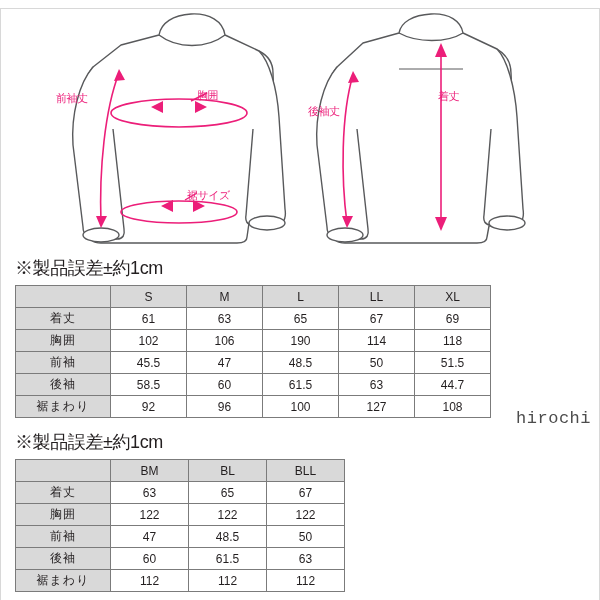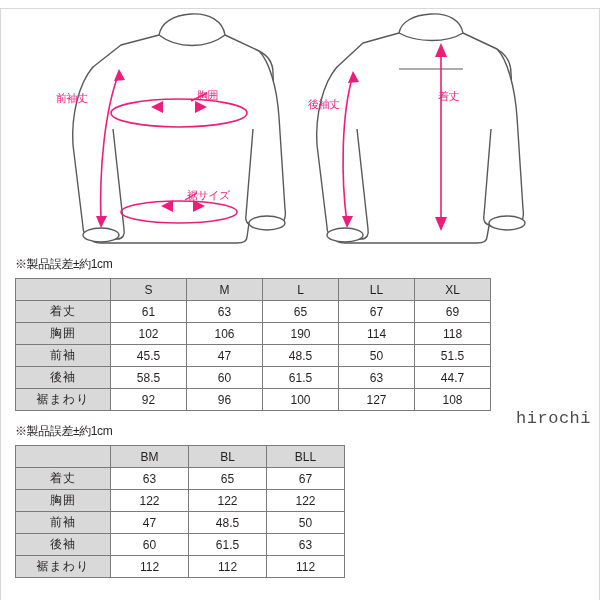--- a/index.html
+++ b/index.html
@@ -36,26 +36,26 @@
     position: absolute;
     color: #ec1e79;
     font-size: 11px;
     font-family: "Liberation Sans", sans-serif;
     white-space: nowrap;
     letter-spacing: -0.5px;
   }
   .lbl-maesode { left: 55px; top: 82px; }
   .lbl-muneiki  { left: 196px; top: 79px; }
   .lbl-suso    { left: 186px; top: 179px; text-align: center; }
-  .lbl-ushiro  { left: 307px; top: 88px; }
+  .lbl-ushiro  { left: 307px; top: 95px; }
   .lbl-kitake  { left: 437px; top: 80px; }
 
   
   .note {
-    font-size: 12px;
+    font-size: 18px;
     margin: 4px 0 5px 14px;
     letter-spacing: -0.4px;
   }
   .note2 { margin-top: 12px; }
 
   
   table {
     border-collapse: collapse;
     margin-left: 14px;
     font-size: 12px;

